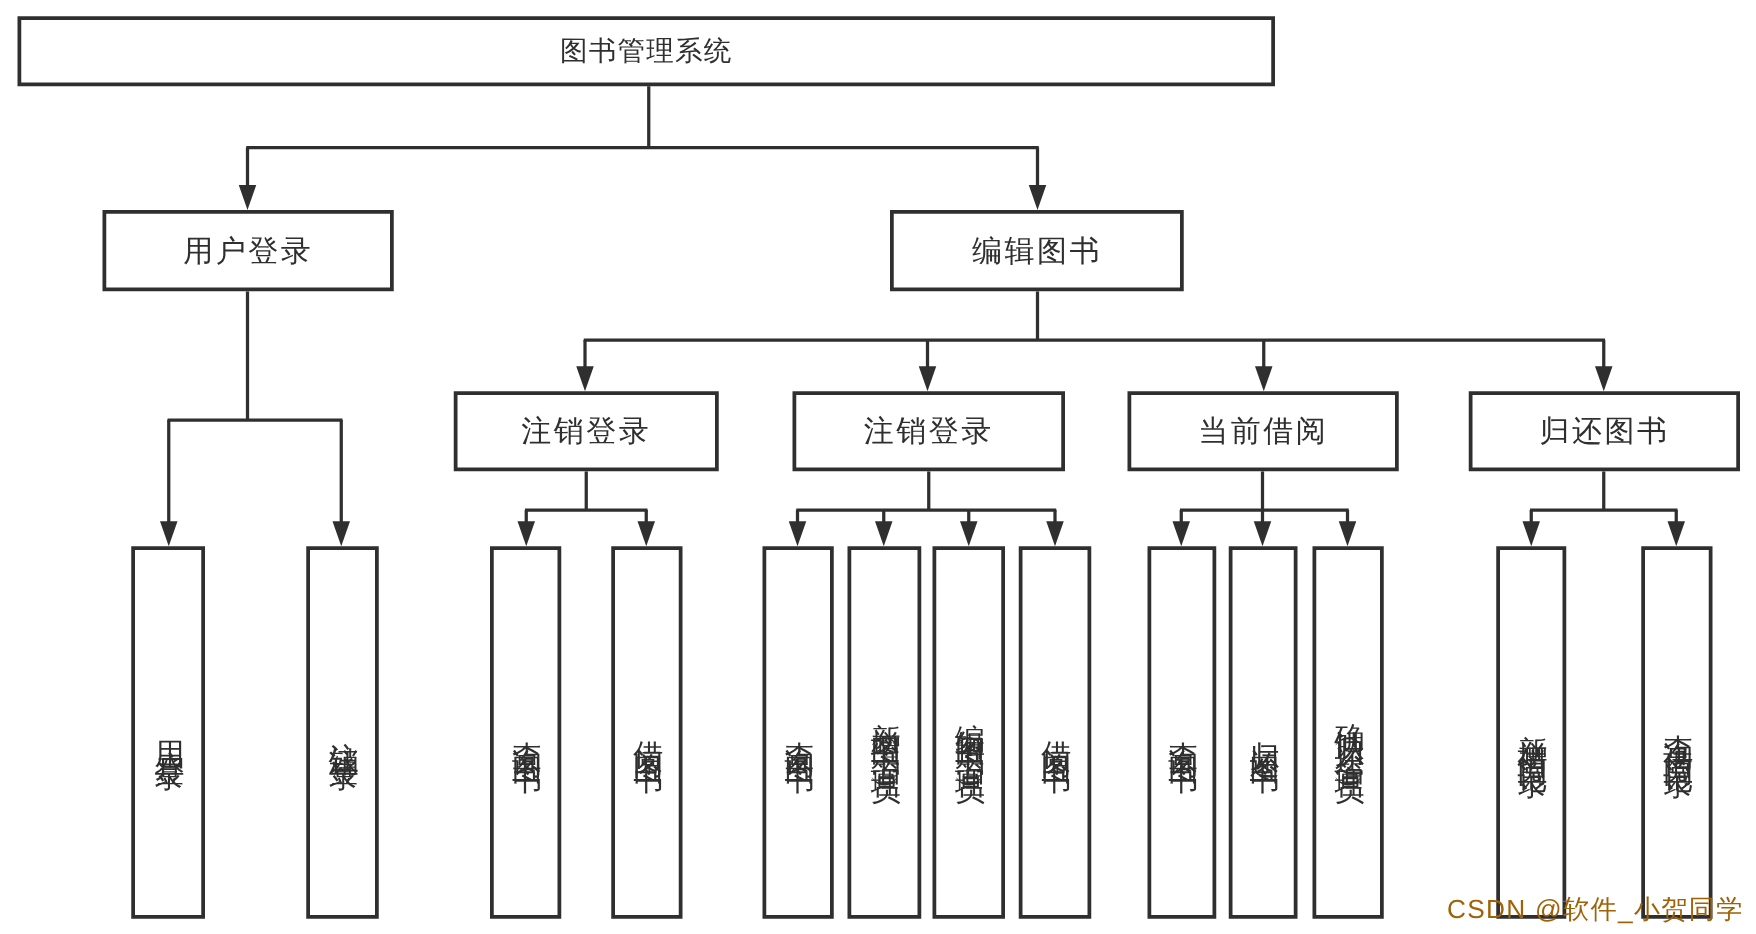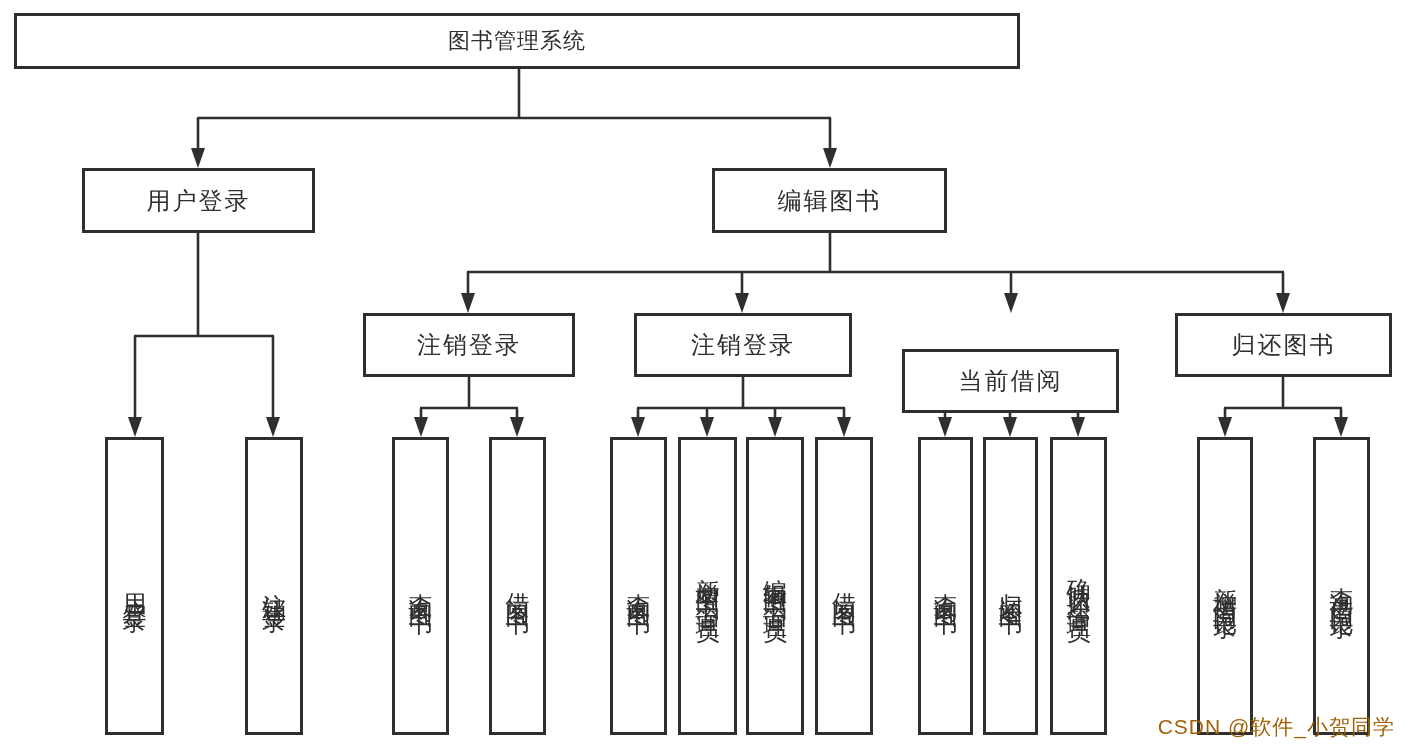--- a/index.html
+++ b/index.html
@@ -132,21 +132,21 @@
   <div class="node hbox" style="left:712px; top:168px; width:235px; height:65px;">
     <span class="label">编辑图书</span>
   </div>
 
   <div class="node hbox" style="left:363px; top:313px; width:212px; height:64px;">
     <span class="label">注销登录</span>
   </div>
   <div class="node hbox" style="left:634px; top:313px; width:218px; height:64px;">
     <span class="label">注销登录</span>
   </div>
-  <div class="node hbox" style="left:902px; top:313px; width:217px; height:64px;margin-top:36px;">
+  <div class="node hbox" style="left:902px; top:313px; width:217px; height:64px;">
     <span class="label">当前借阅</span>
   </div>
   <div class="node hbox" style="left:1175px; top:313px; width:217px; height:64px;">
     <span class="label">归还图书</span>
   </div>
 
   <div class="node vbox" style="left:105px; top:437px; width:59px; height:298px;">
     <span class="label">用户登录</span>
   </div>
   <div class="node vbox" style="left:245px; top:437px; width:58px; height:298px;">

